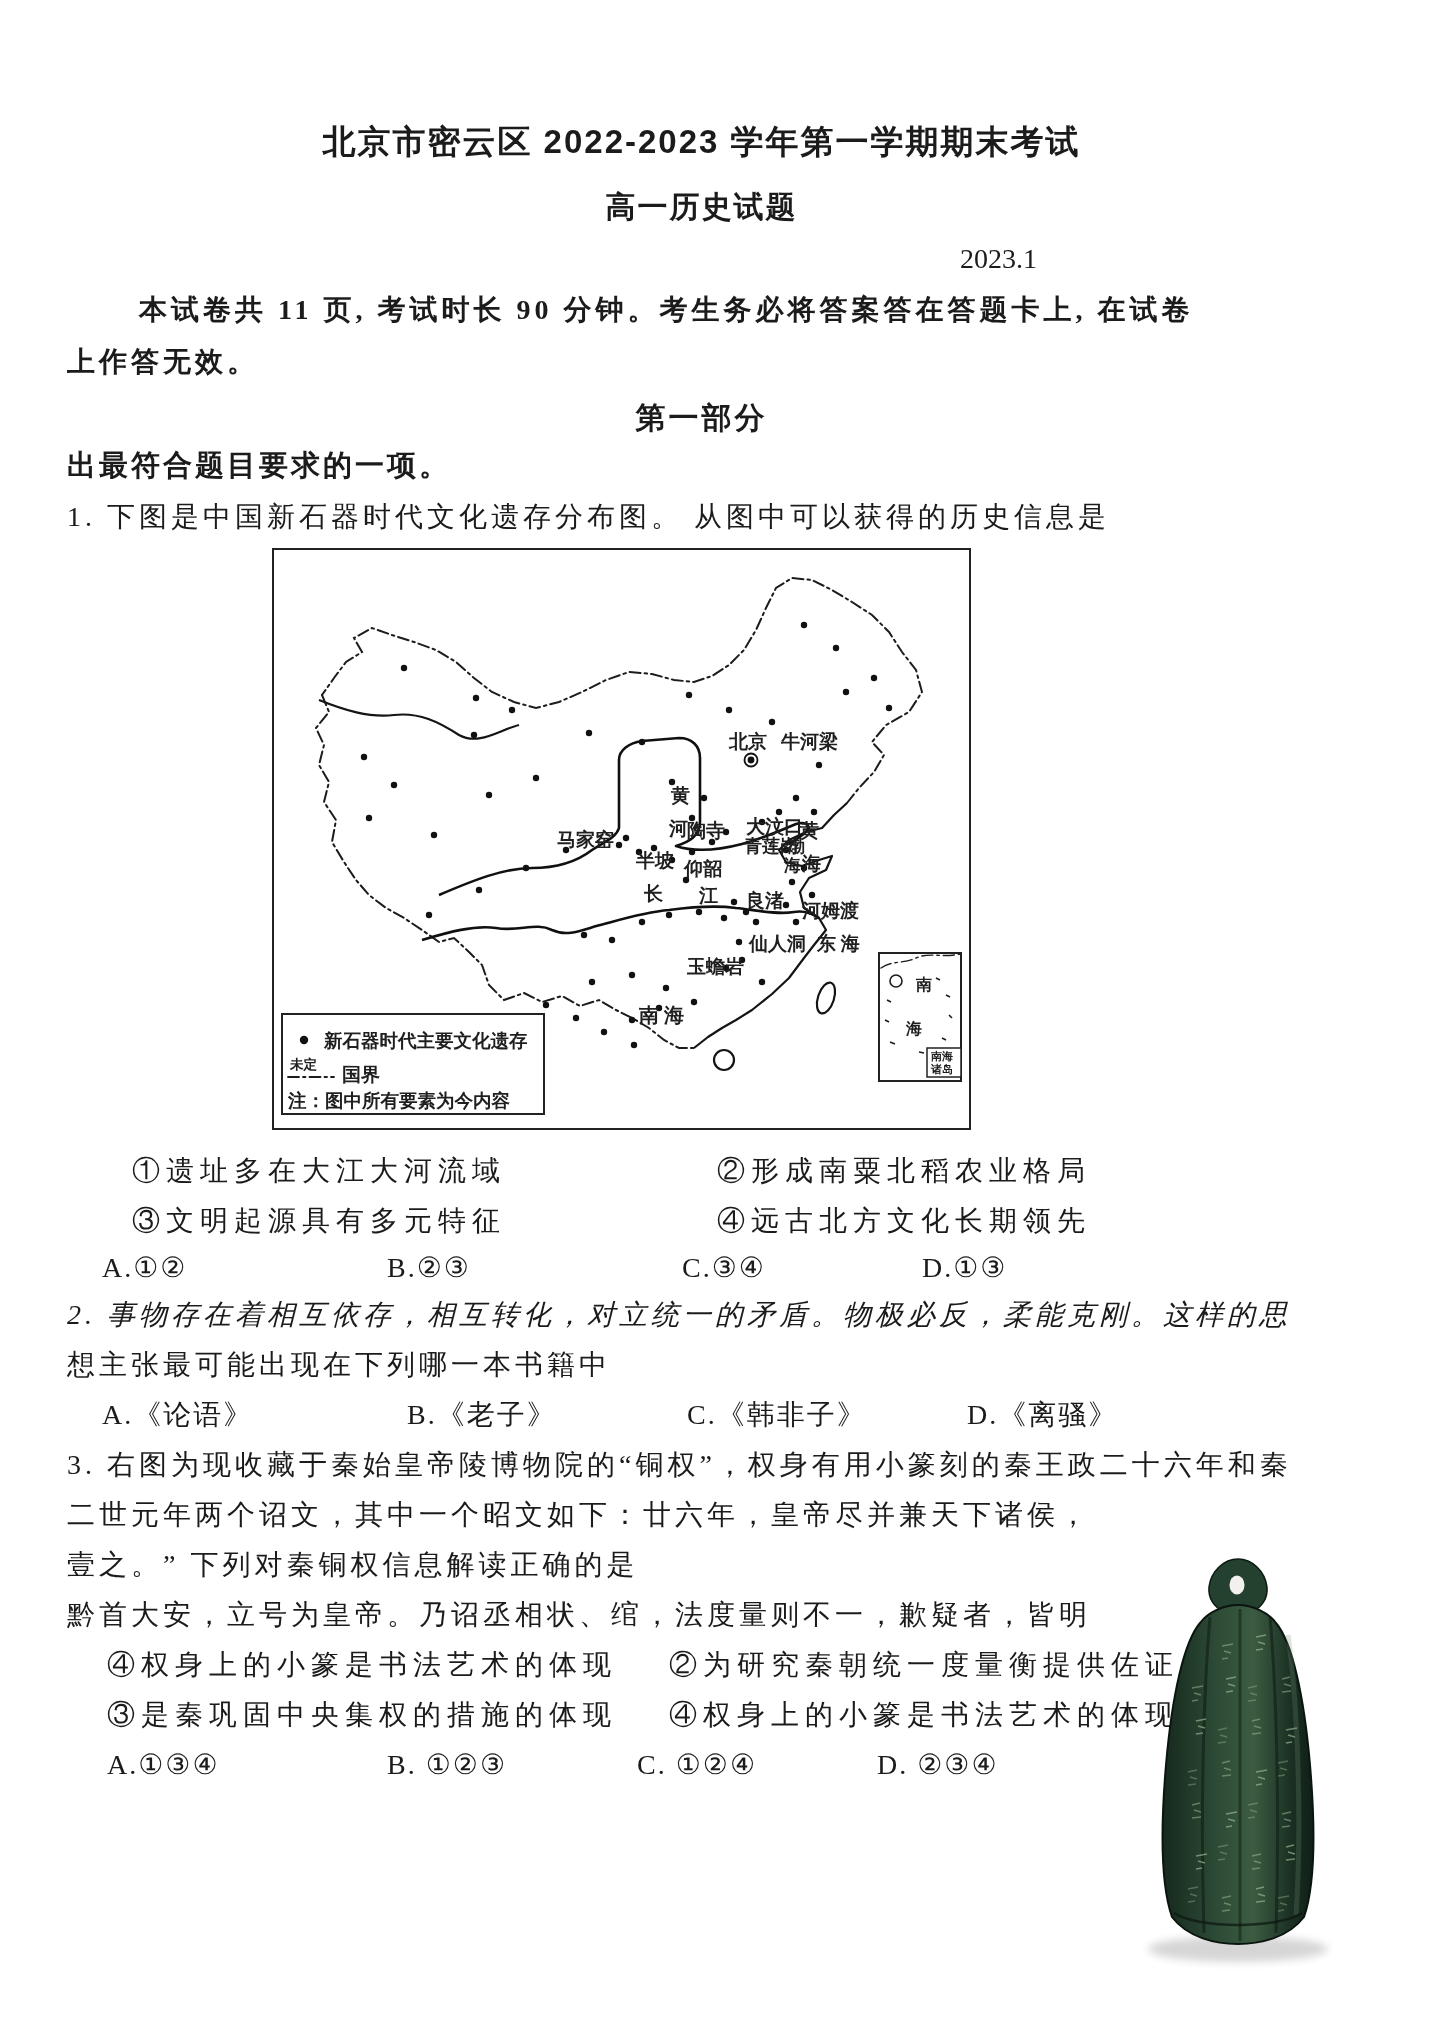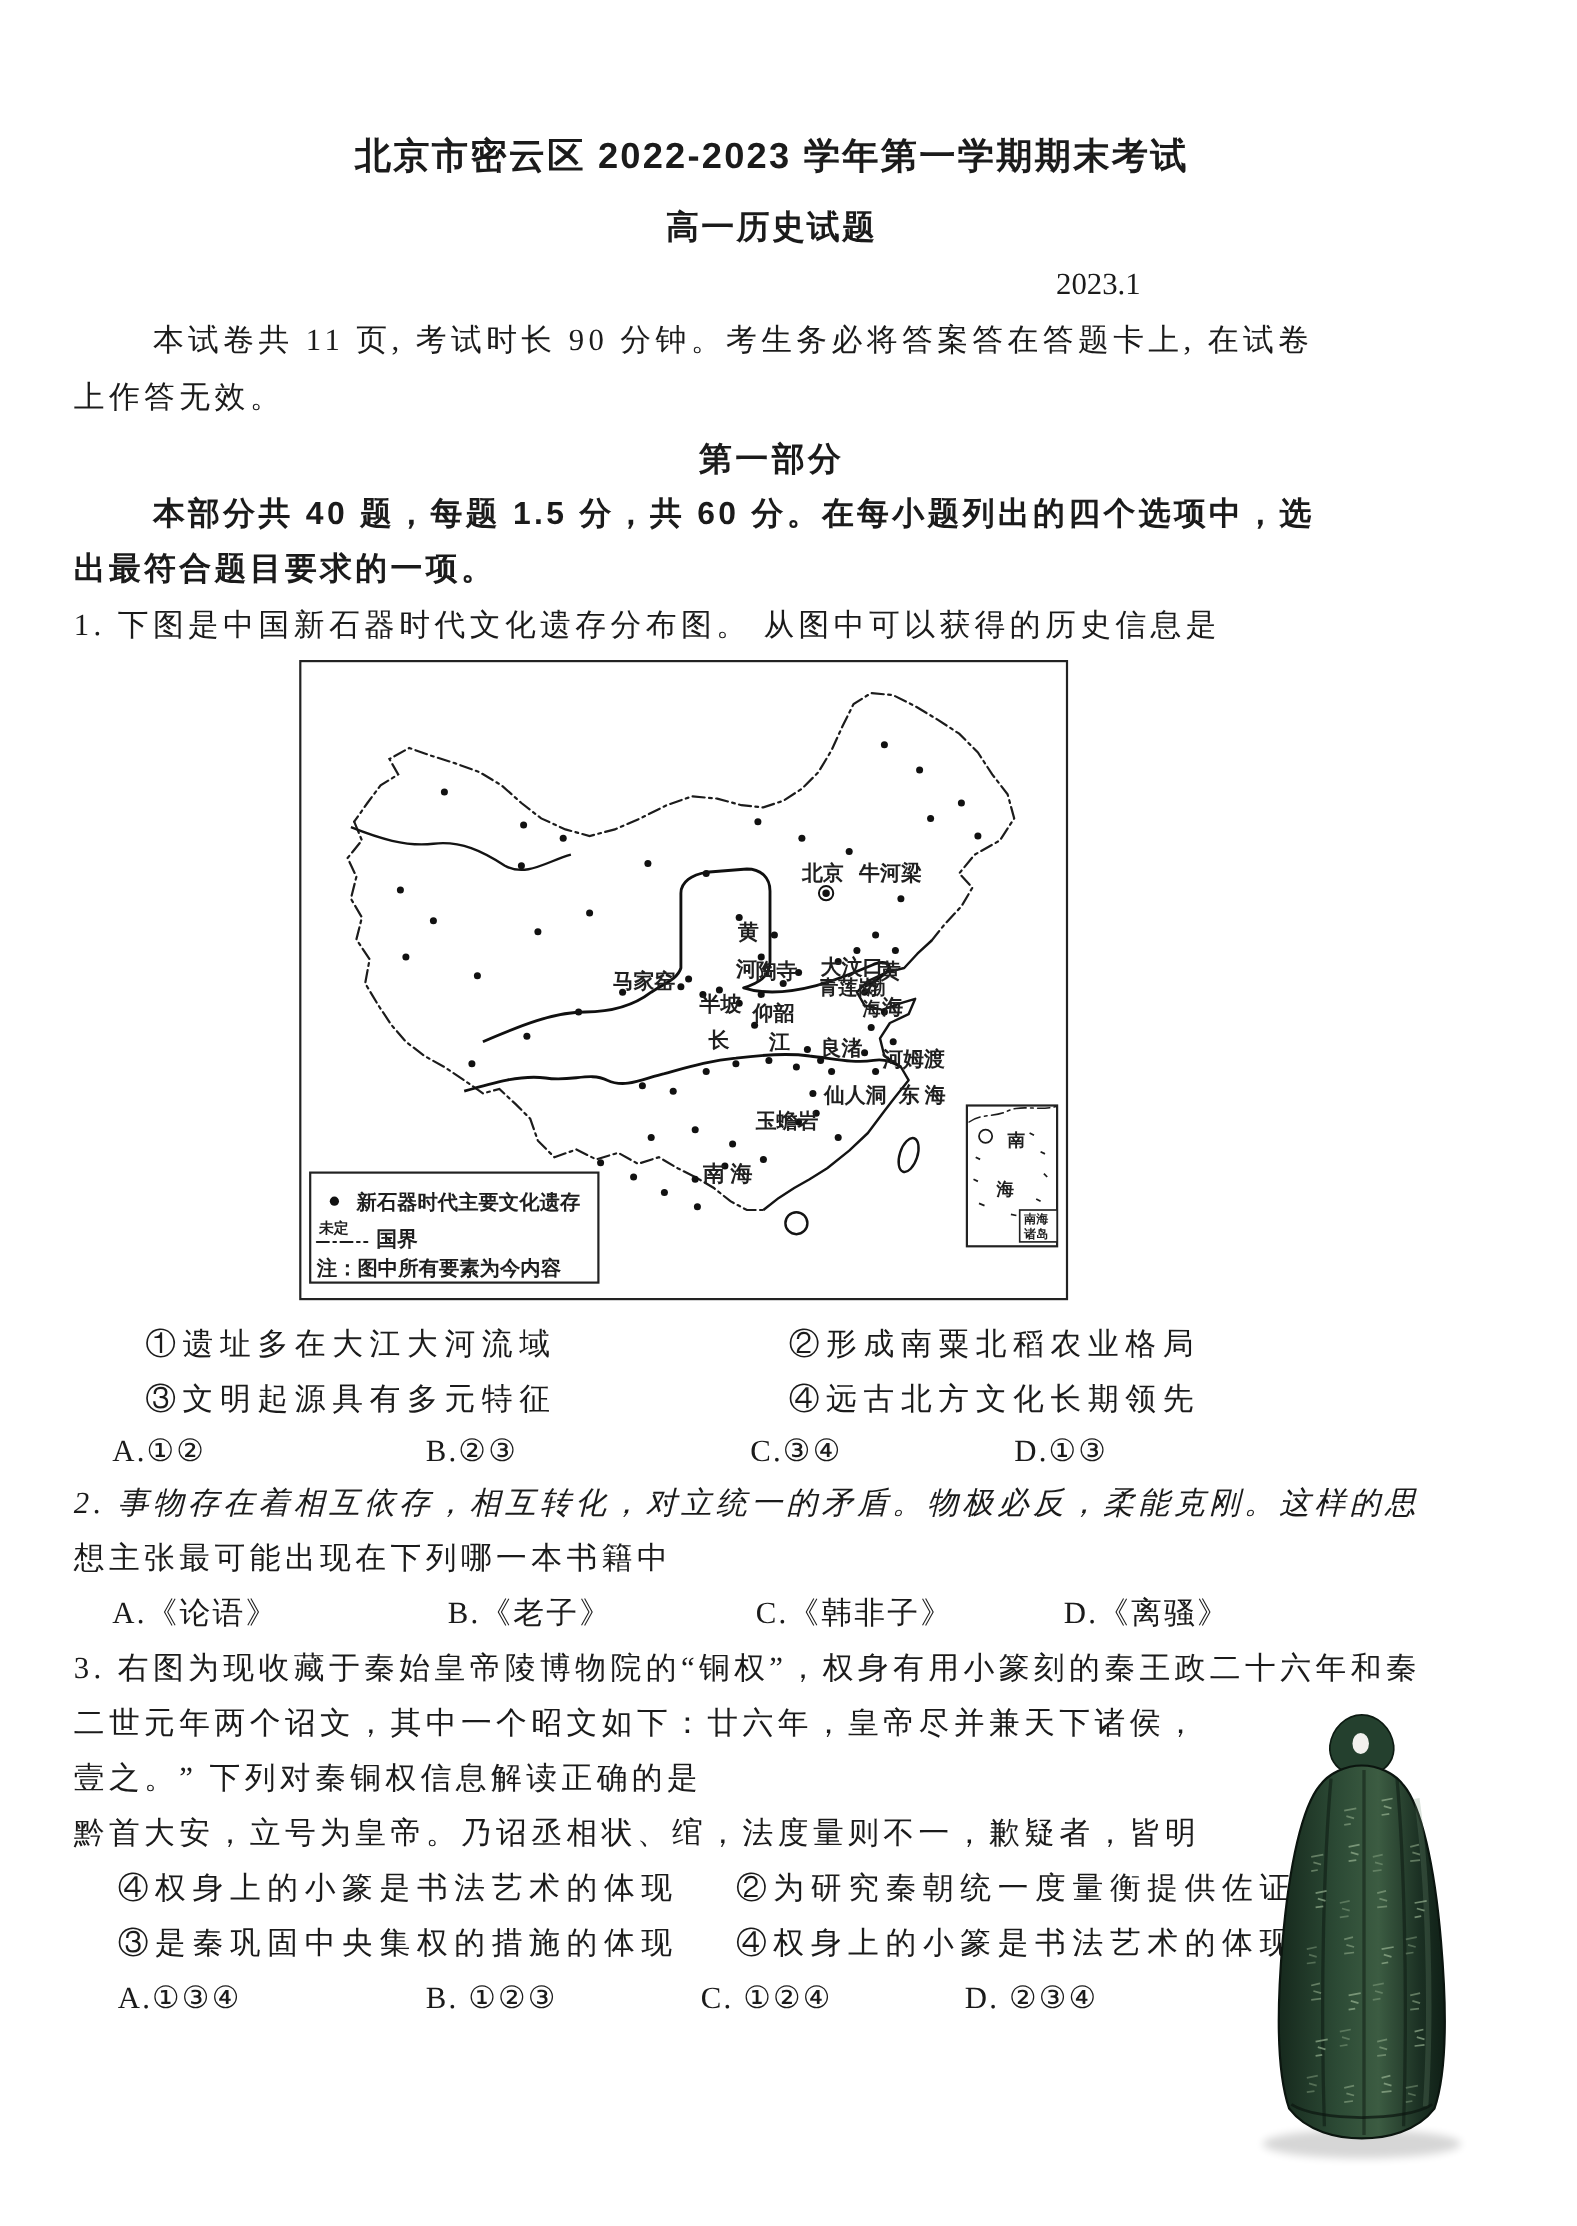--- a/index.html
+++ b/index.html
@@ -5,21 +5,21 @@
   html,body{margin:0;padding:0;background:#fff;}
   body{width:1434px;height:2024px;position:relative;overflow:hidden;
        font-family:"Liberation Serif","DejaVu Serif",serif;color:#1b1b1b;}
   .page{position:relative;width:1434px;height:2024px;background:#ffffff;}
   .content{padding:122px 70px 0 67px;}
   .hei{font-family:"Liberation Sans","DejaVu Sans",sans-serif;font-weight:bold;}
   .title1{font-size:33px;line-height:40px;text-align:center;width:1269px;letter-spacing:2px;}
   .title2{font-size:30px;line-height:38px;text-align:center;width:1269px;margin-top:26px;letter-spacing:2px;}
   .date-line{font-size:28px;line-height:30px;margin-top:18px;padding-left:893px;}
   .bodyline{font-size:28px;line-height:52px;letter-spacing:4px;white-space:nowrap;}
-  .notice{font-weight:normal;}
+  .notice{font-weight:bold;}
   .indent{text-indent:72px;}
   .part-heading{font-size:30px;line-height:44px;text-align:center;width:1269px;margin-top:8px;letter-spacing:3px;}
   .intro{font-size:29px;line-height:50px;letter-spacing:3px;white-space:nowrap;}
   .qline{font-size:28px;line-height:50px;letter-spacing:4px;white-space:nowrap;}
   .map-frame{margin:6px 0 0 205px;width:695px;height:578px;border:2.5px solid #222;position:relative;background:#fff;}
   .opt-row{margin-left:65px;font-size:28px;line-height:50px;letter-spacing:6px;white-space:nowrap;}
   .opt-row .col1{display:inline-block;width:585px;}
   .ad-row{margin-left:35px;font-size:28px;line-height:44px;white-space:nowrap;}
   .ad-row span{display:inline-block;letter-spacing:2px;}
   .q1ad .c1{width:285px}.q1ad .c2{width:295px}.q1ad .c3{width:240px}
@@ -45,21 +45,20 @@
     <header>
       <div class="title1 hei">北京市密云区 2022-2023 学年第一学期期末考试</div>
       <div class="title2 hei">高一历史试题</div>
       <div class="date-line">2023.1</div>
     </header>
 
     <p class="bodyline notice indent" style="margin:10px 0 0 0;">本试卷共 11 页, 考试时长 90 分钟。考生务必将答案答在答题卡上, 在试卷</p>
     <p class="bodyline notice" style="margin:0;">上作答无效。</p>
 
     <div class="part-heading hei">第一部分</div>
-    <p class="intro hei indent" style="margin:2px 0 0 0;">本部分共 40 题，每题 1.5 分，共 60 分。在每小题列出的四个选项中，选</p>
     <p class="intro hei" style="margin:0;">出最符合题目要求的一项。</p>
 
     <p class="qline" style="margin:2px 0 0 0;">1.  下图是中国新石器时代文化遗存分布图。 从图中可以获得的历史信息是</p>
 
     <figure class="map-frame" style="margin-top:6px;">
       <svg id="map-svg" width="695" height="578" viewBox="0 0 695 578">
 
         <path class="bd" d="M573,253 L585,238 600,222 610,205 598,192 612,175 635,162 648,142 642,120 628,102 615,82 598,65 578,52 558,40 538,30 518,28 502,38 492,58 482,80 470,100 455,115 438,126 420,132 400,130 378,124 355,122 332,130 308,142 285,152 262,158 240,152 218,142 200,128 182,112 162,100 140,92 118,85 98,78 80,88 88,102 72,112 60,128 48,145"></path>
 
         <path class="bd" d="M48,145 55,162 42,178 50,195 45,215 55,232 50,252 62,270 58,292 70,312 82,330 95,345 112,358 130,368 148,380 165,392 180,388 195,402 208,415 215,435 230,450 250,443 268,452 288,446 306,456 325,450 342,460 358,468 375,478 390,490 405,498 420,498"></path>

